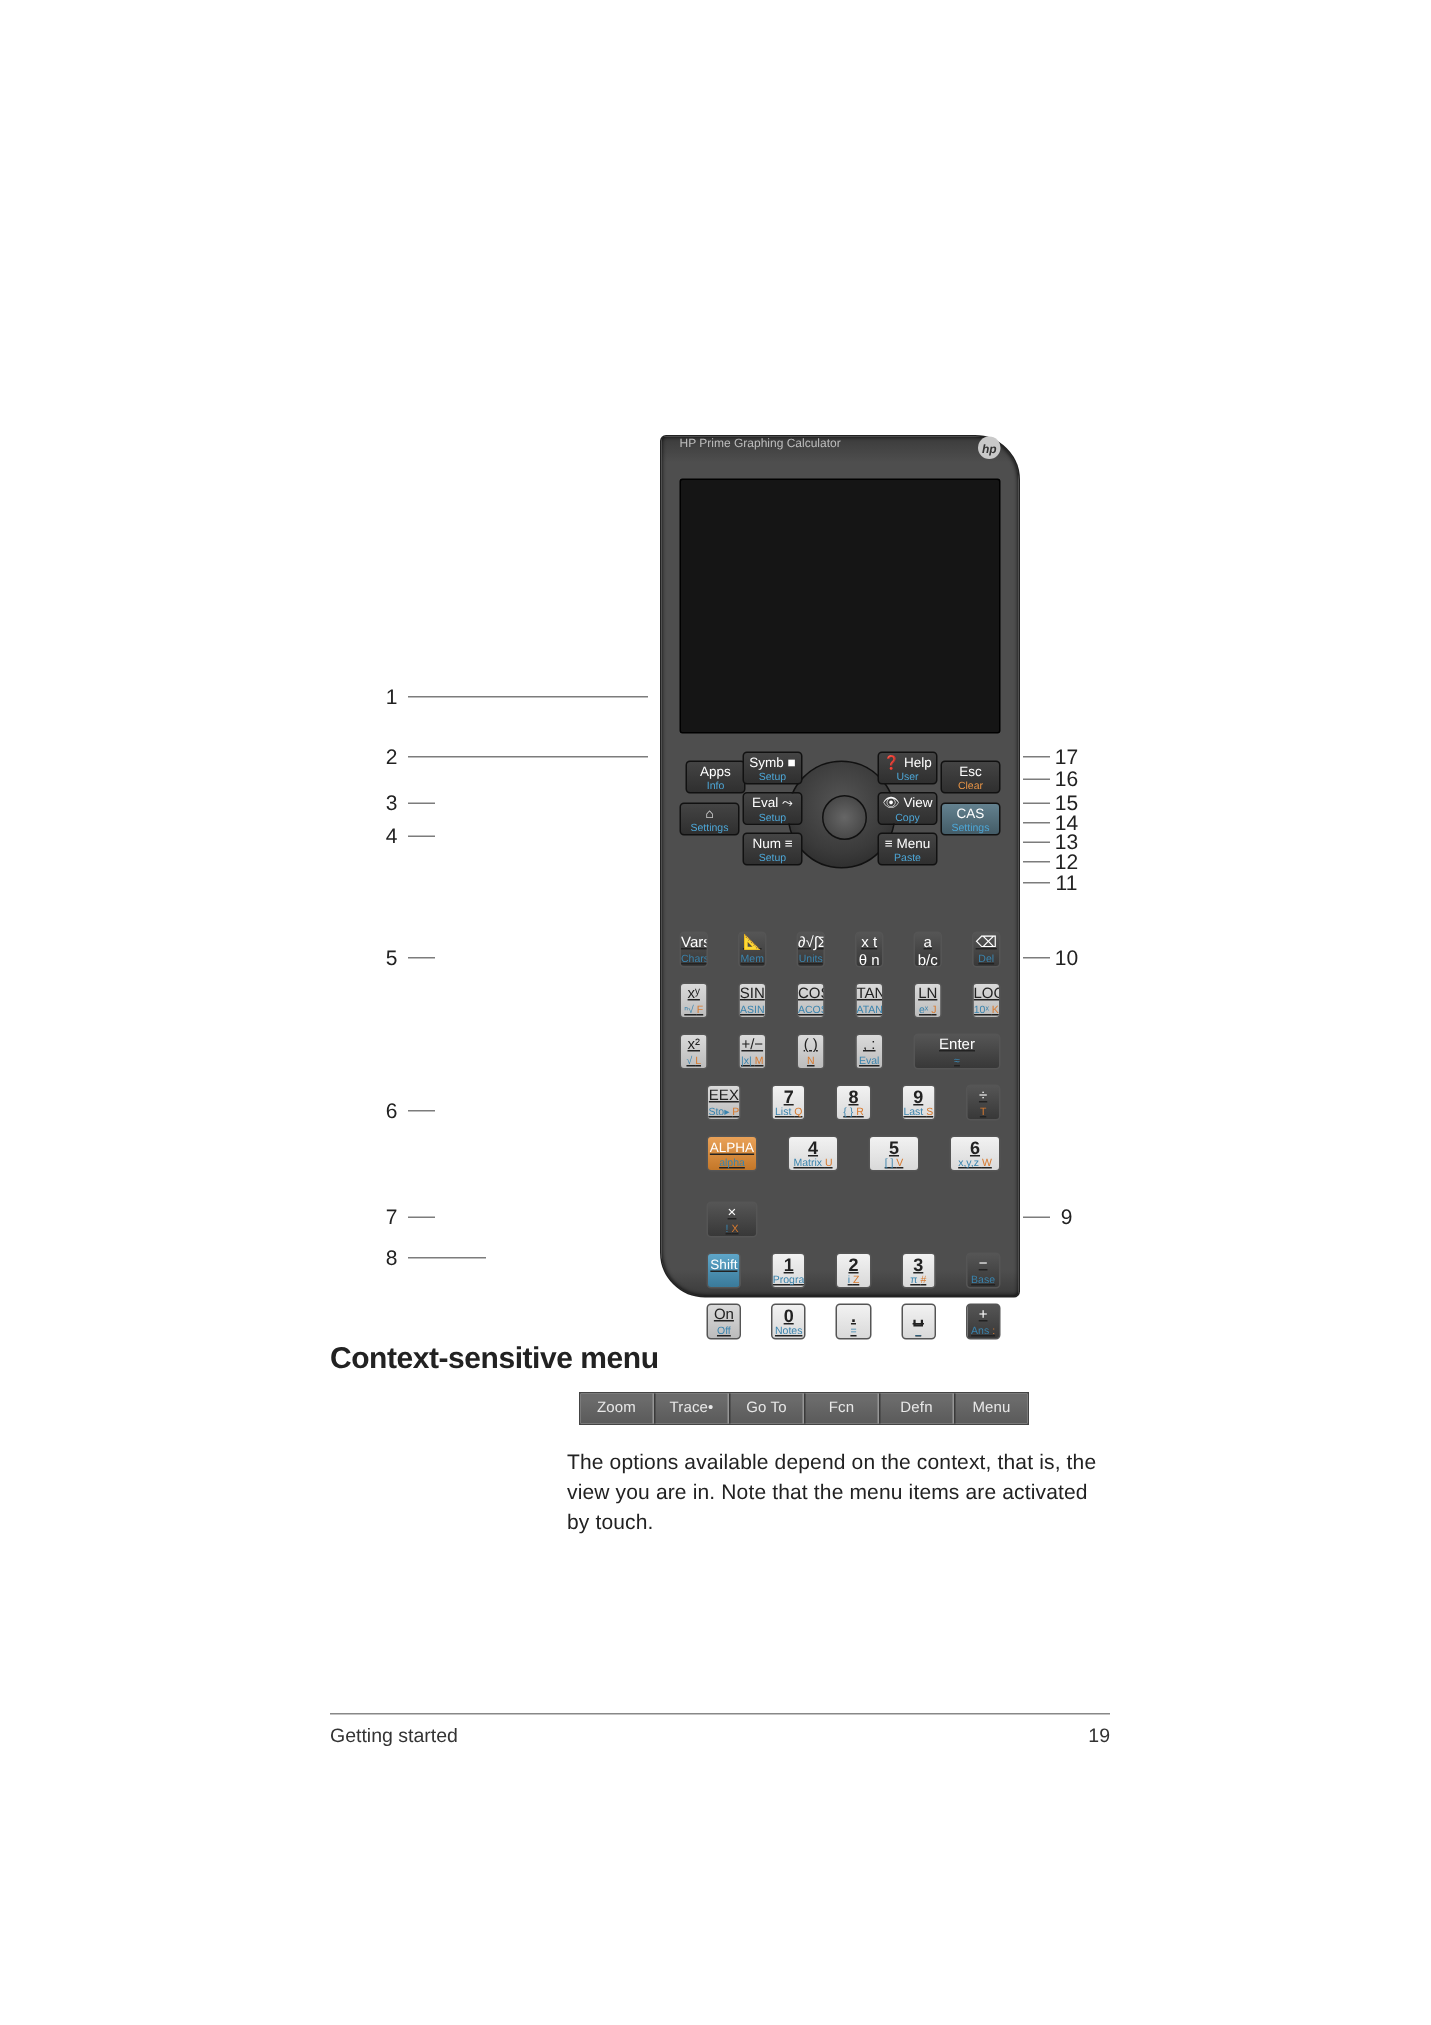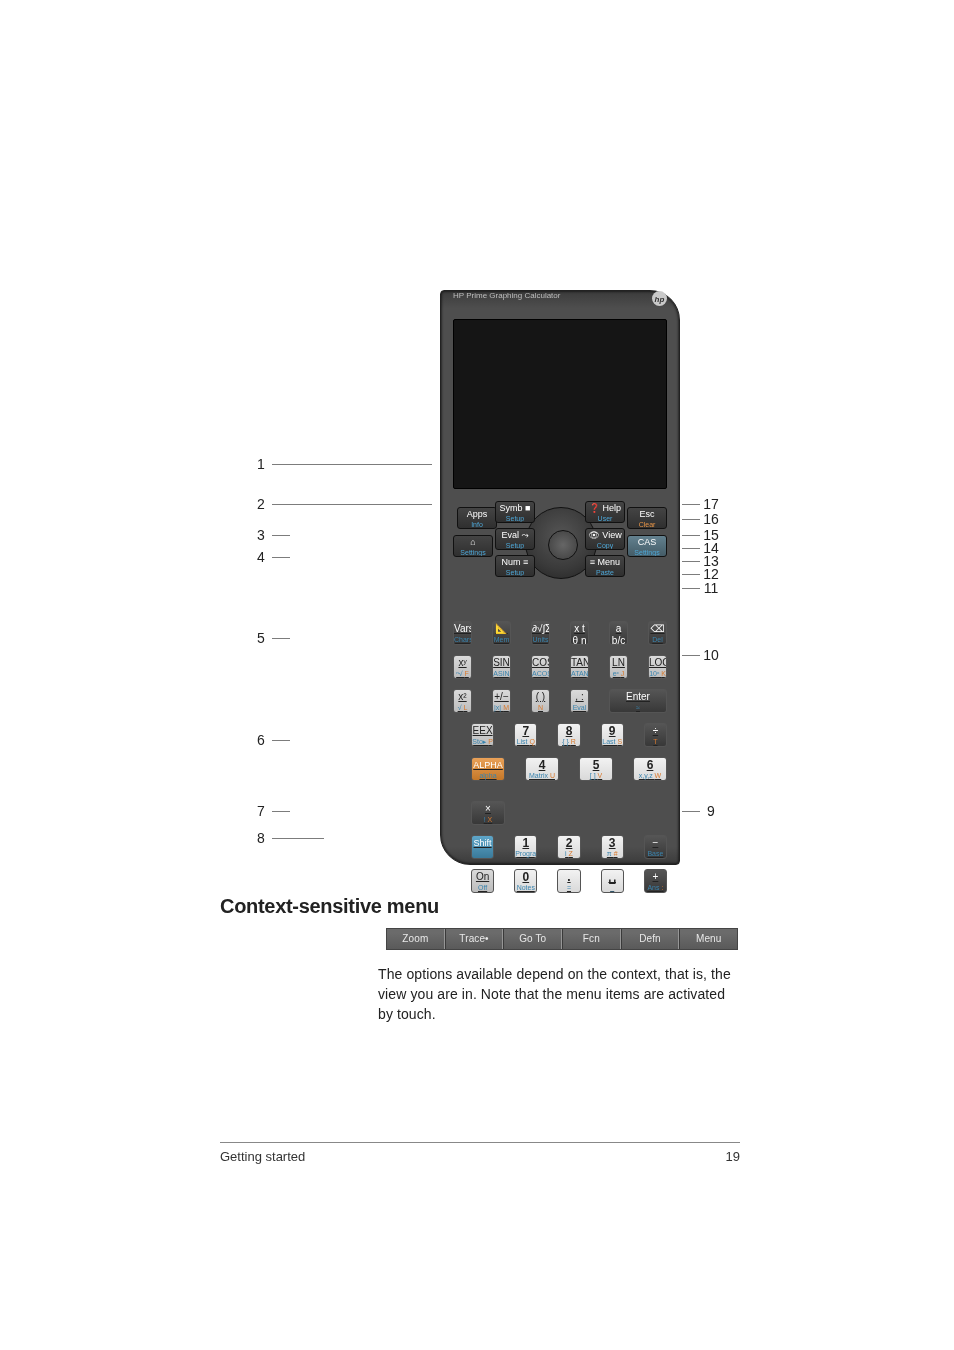--- a/index.html
+++ b/index.html
@@ -187,21 +187,21 @@
     margin-left: 158px;
     width: 362px;
     font-family: "Arial Narrow", Arial, sans-serif;
     font-size: 14px;
     line-height: 20px;
     letter-spacing: 0.1px;
   }
 
   .menubar {
     margin: 8px 0 10px 8px;
-    width: 352px; height: 22px;
+    width: 300px; height: 22px;
     background: linear-gradient(#6b6b6b 0%, #6b6b6b 20%, #5a5a5a 100%);
     border: 1px solid #444;
     display: flex;
   }
   .menubar-item {
     flex: 1;
     border-right: 1px solid #969696;
     border-left: 1px solid #3a3a3a;
     color: #e8e8e8;
     font-family: Verdana, Arial, sans-serif;
@@ -289,21 +289,21 @@
         <span class="num">13</span>
     </div>
     <div class="callout right" style="top:276px; left:432px">
       <span class="line-l"></span>
         <span class="num">12</span>
     </div>
     <div class="callout right" style="top:290px; left:432px">
       <span class="line-l"></span>
         <span class="num">11</span>
     </div>
-    <div class="callout right" style="top:357px; left:432px">
+    <div class="callout right" style="top:340px; left:432px">
       <span class="line-l"></span>
         <span class="num">10</span>
     </div>
     <div class="callout right" style="top:513px; left:432px">
       <span class="line-l"></span>
         <span class="num">9</span>
     </div>
 
     <div class="calc">
       <div class="calc-top">

